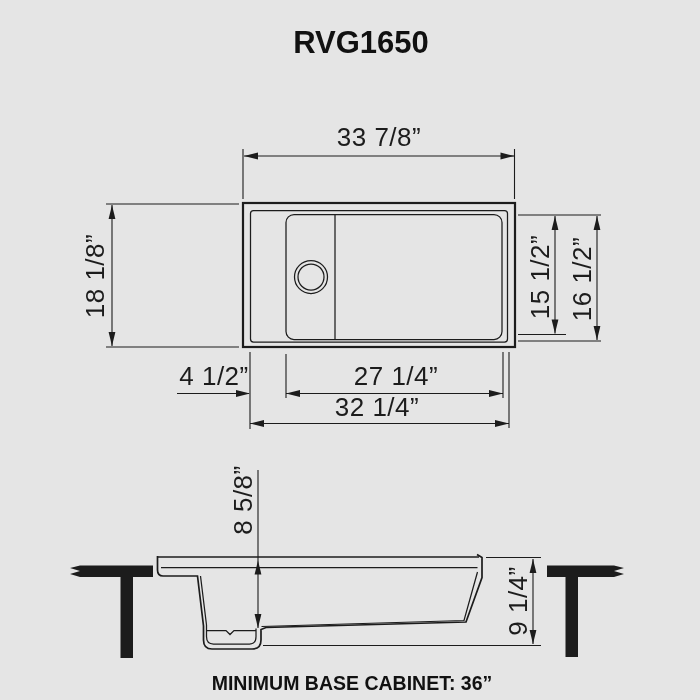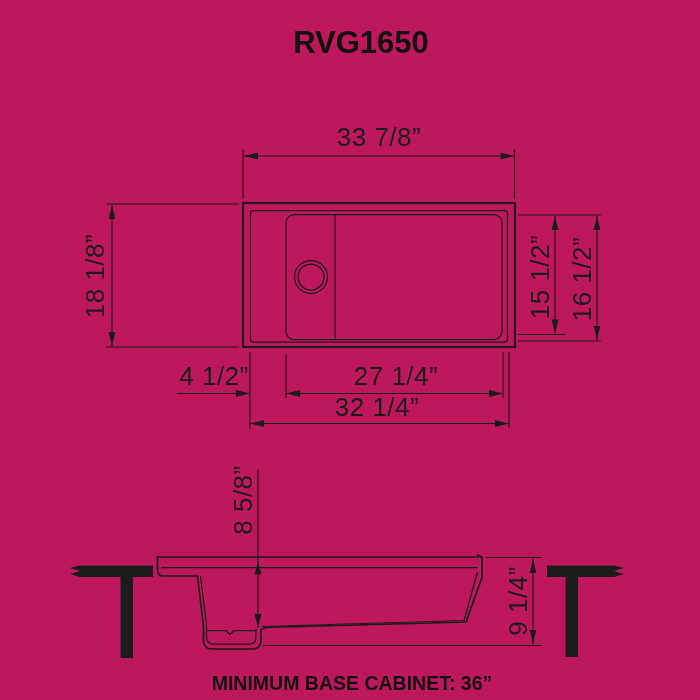--- a/index.html
+++ b/index.html
@@ -1,20 +1,20 @@
 <!DOCTYPE html>
 <html><head>
 <meta charset="utf-8">
 <style>
   html, body { margin: 0; padding: 0; background: #ffffff; }
   .canvas {
     position: relative;
     width: 700px;
     height: 700px;
-    background: #be185d;
+    background: #e5e5e5;
     font-family: "Liberation Sans", sans-serif;
     overflow: hidden;
   }
   svg { display: block; }
   .draw  { stroke: #1c1c1c; fill: none; }
   .thick { stroke-width: 2.2; }
   .med   { stroke-width: 1.7; }
   .thin  { stroke-width: 1.25; }
   .dim   { stroke: #1c1c1c; stroke-width: 1.1; fill: none; }
   .arrow { fill: #1c1c1c; stroke: none; }

